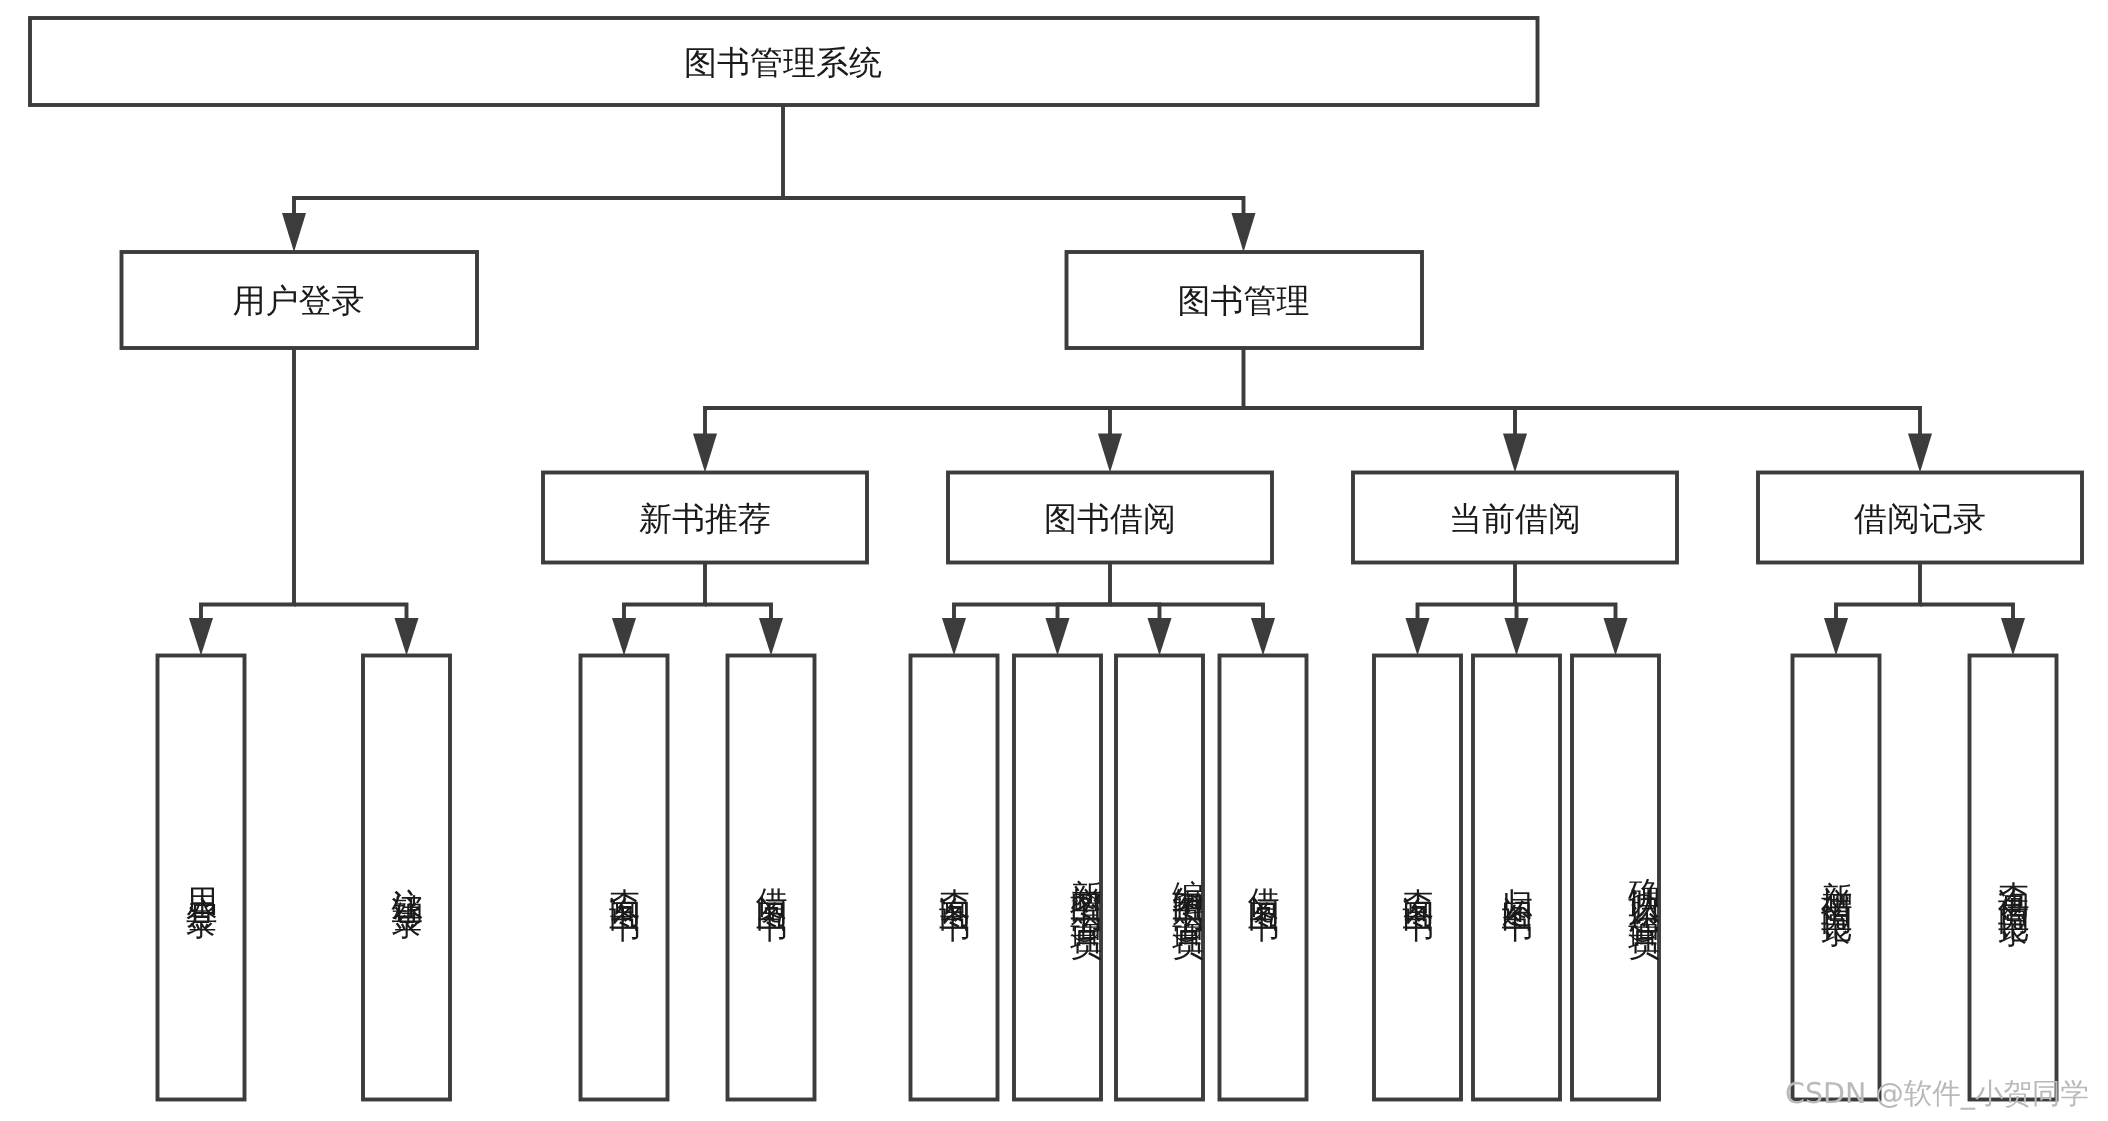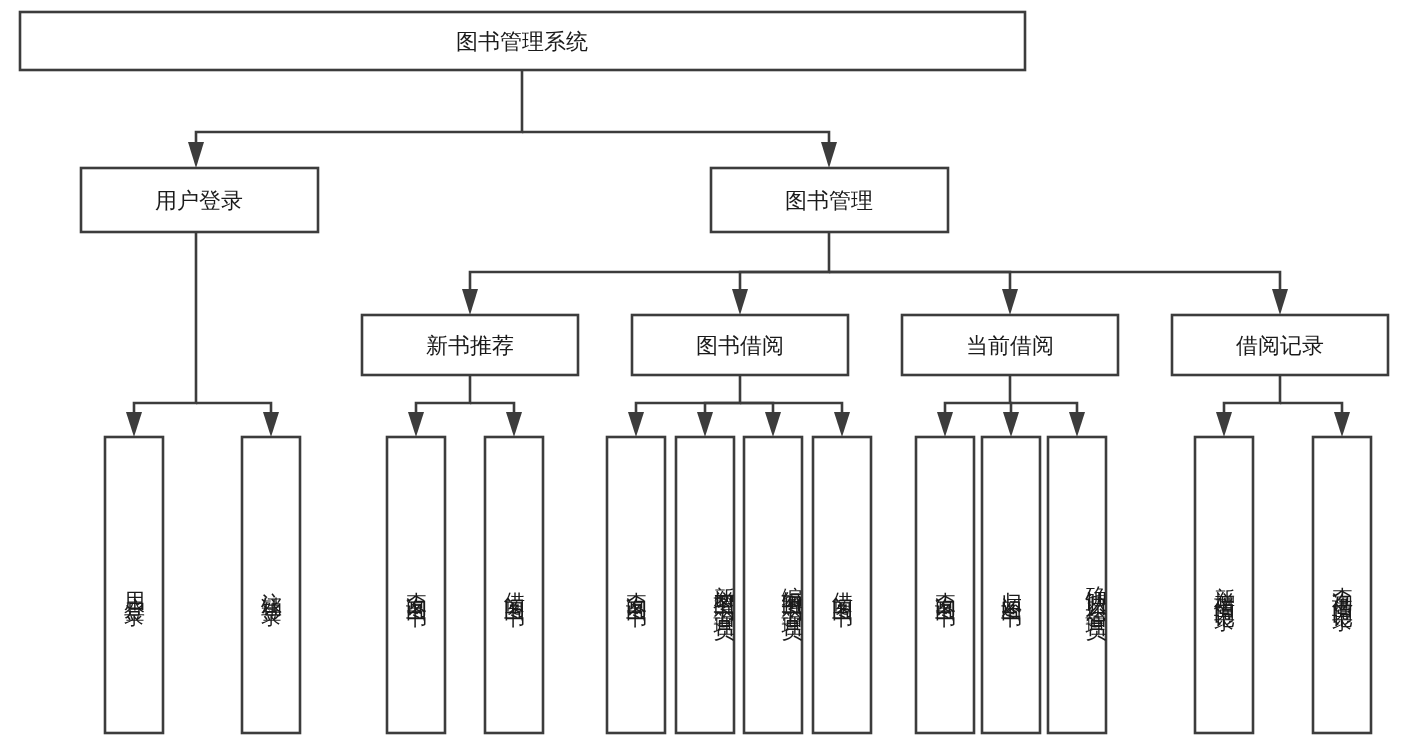--- a/index.html
+++ b/index.html
@@ -207,14 +207,15 @@
   <div class="leaf-label" style="left:744px; top:443px; width:58px; height:296px; display:flex; align-items:flex-start; justify-content:center;">编辑图书（管理员）</div>
   <div class="leaf-label" style="left:813px; top:437px; width:58px; height:296px; display:flex; align-items:center; justify-content:center;">借阅图书</div>
 
   <div class="leaf-label" style="left:916px; top:437px; width:58px; height:296px; display:flex; align-items:center; justify-content:center;">查询图书</div>
   <div class="leaf-label" style="left:982px; top:437px; width:58px; height:296px; display:flex; align-items:center; justify-content:center;">归还图书</div>
   <div class="leaf-label" style="left:1048px; top:443px; width:58px; height:296px; display:flex; align-items:flex-start; justify-content:center;">确认归还（管理员）</div>
 
   <div class="leaf-label" style="left:1195px; top:437px; width:58px; height:296px; display:flex; align-items:center; justify-content:center;">新增借阅记录</div>
   <div class="leaf-label" style="left:1313px; top:437px; width:58px; height:296px; display:flex; align-items:center; justify-content:center;">查询借阅记录</div>
 
+  <div class="watermark" style="left:1190px; top:716px;">CSDN @软件_小贺同学</div>
 
 </div>
 
 </body></html>

